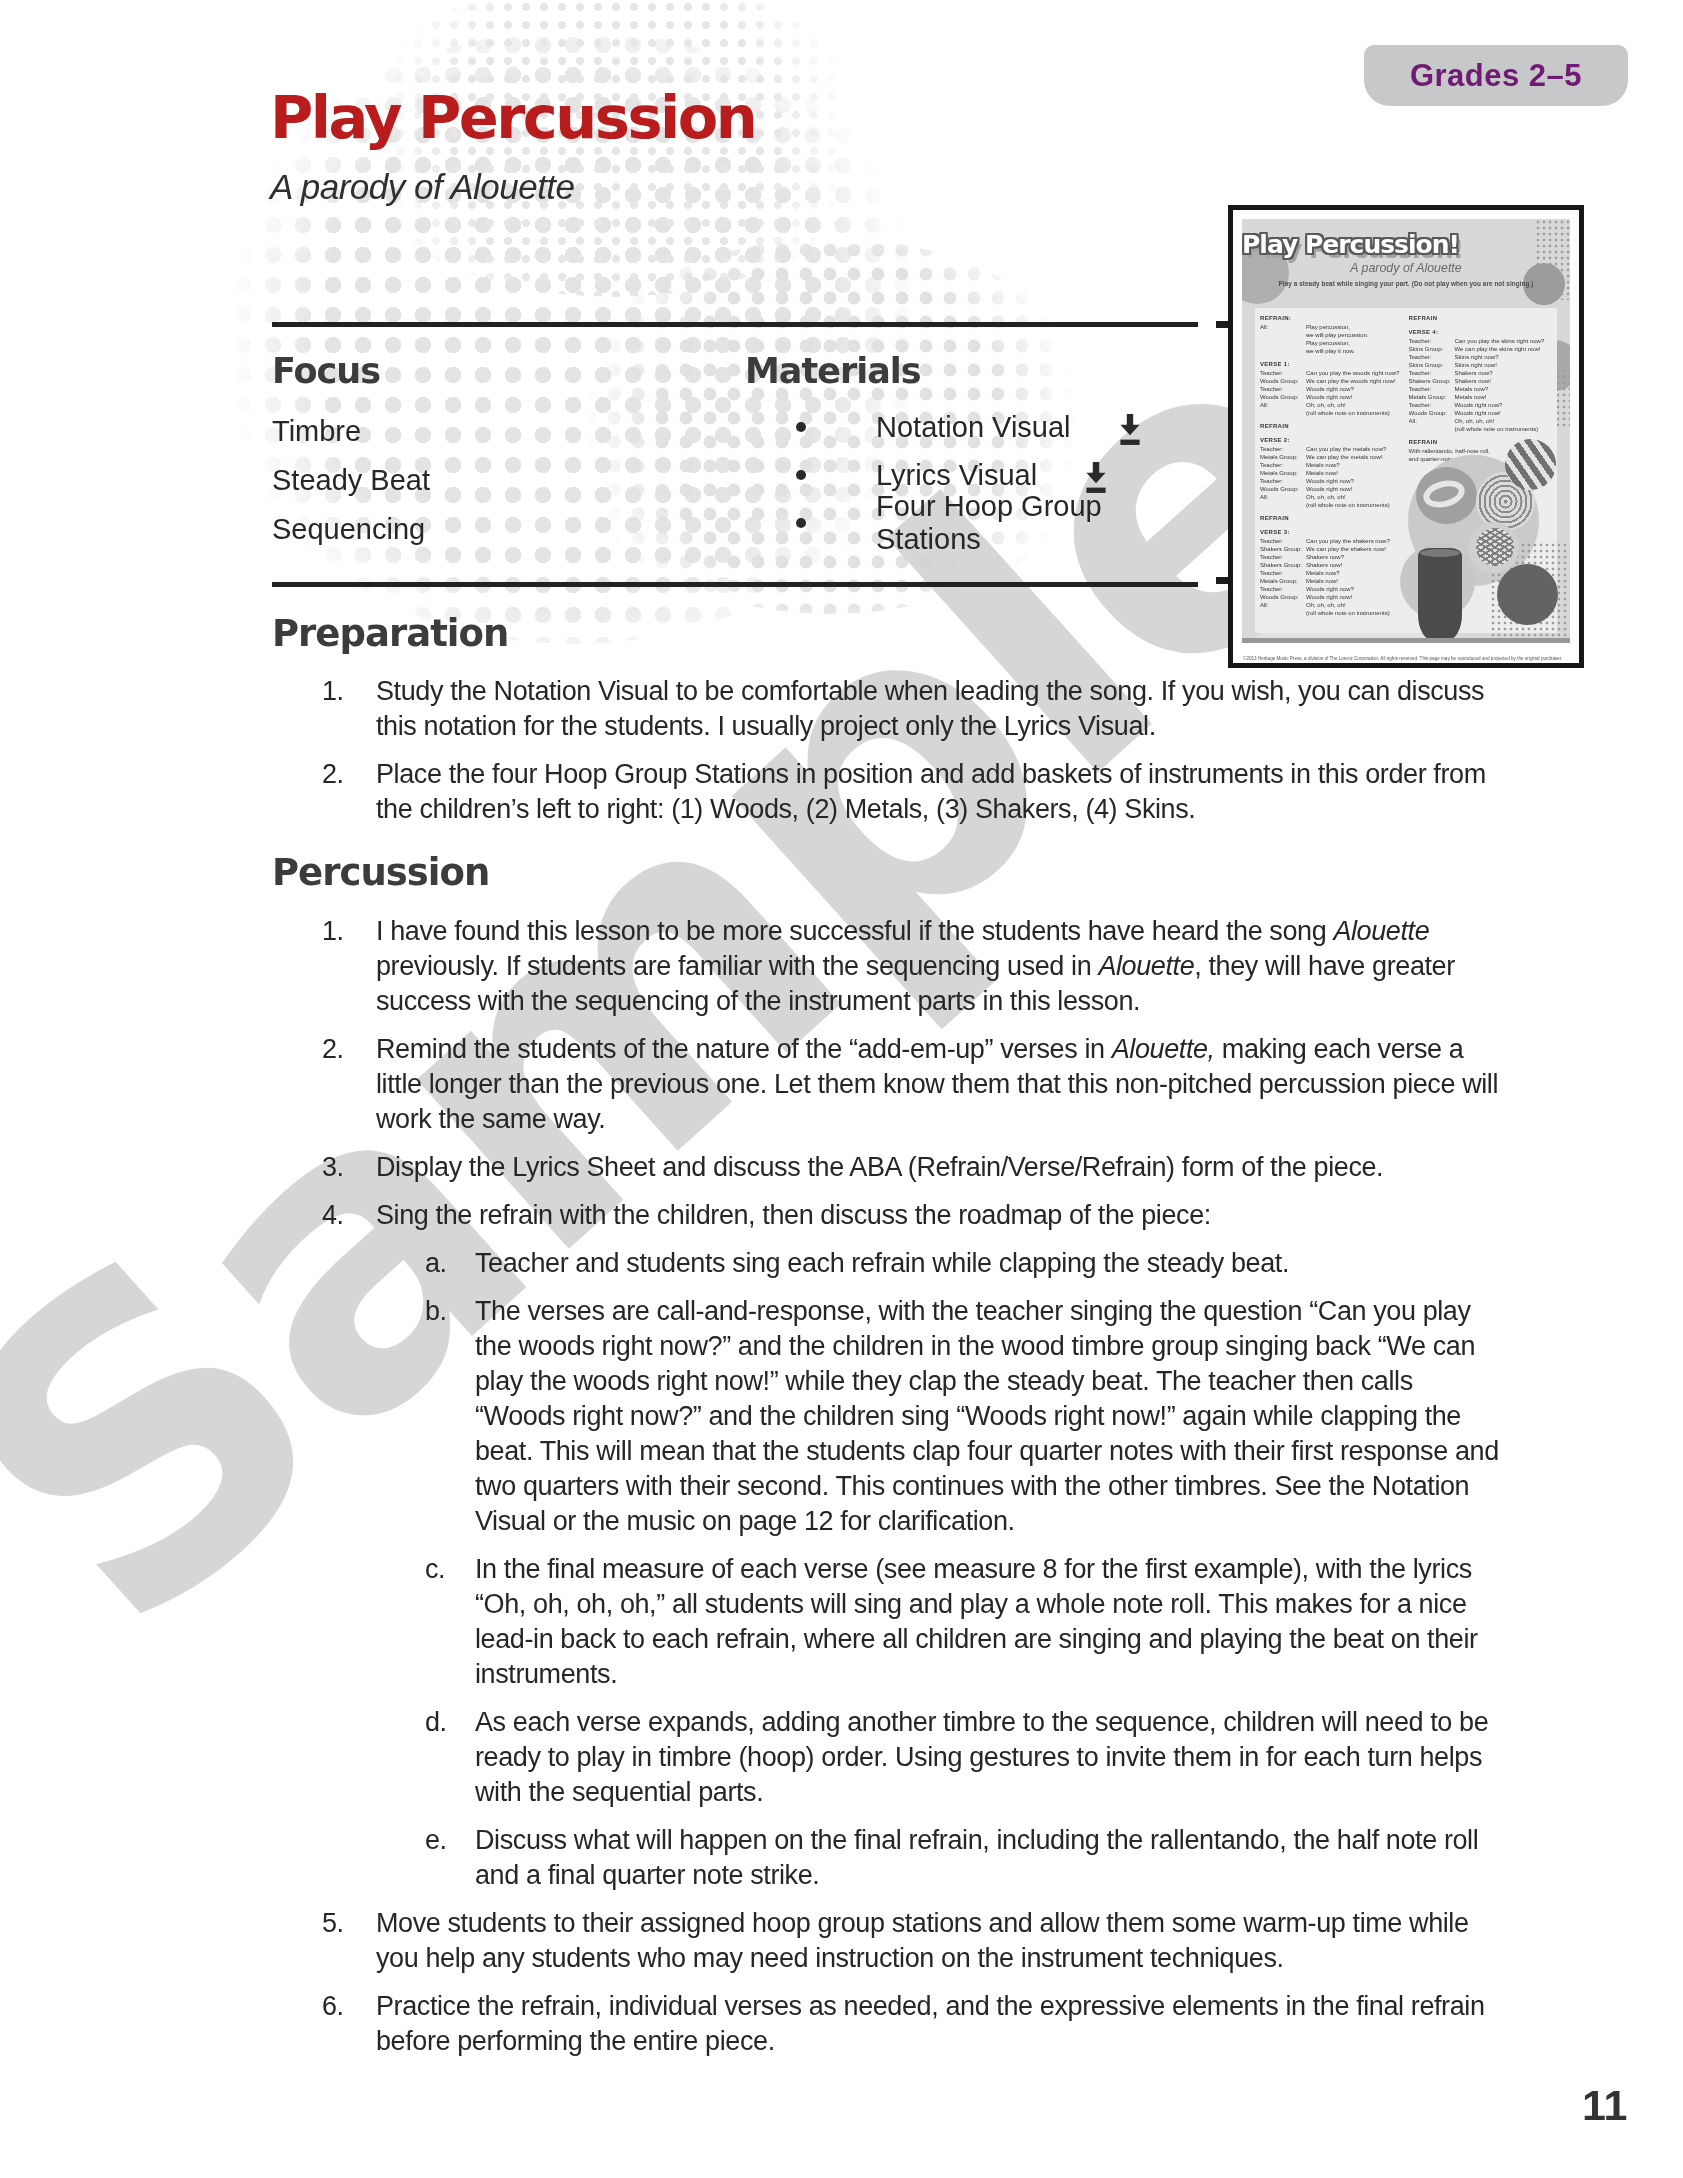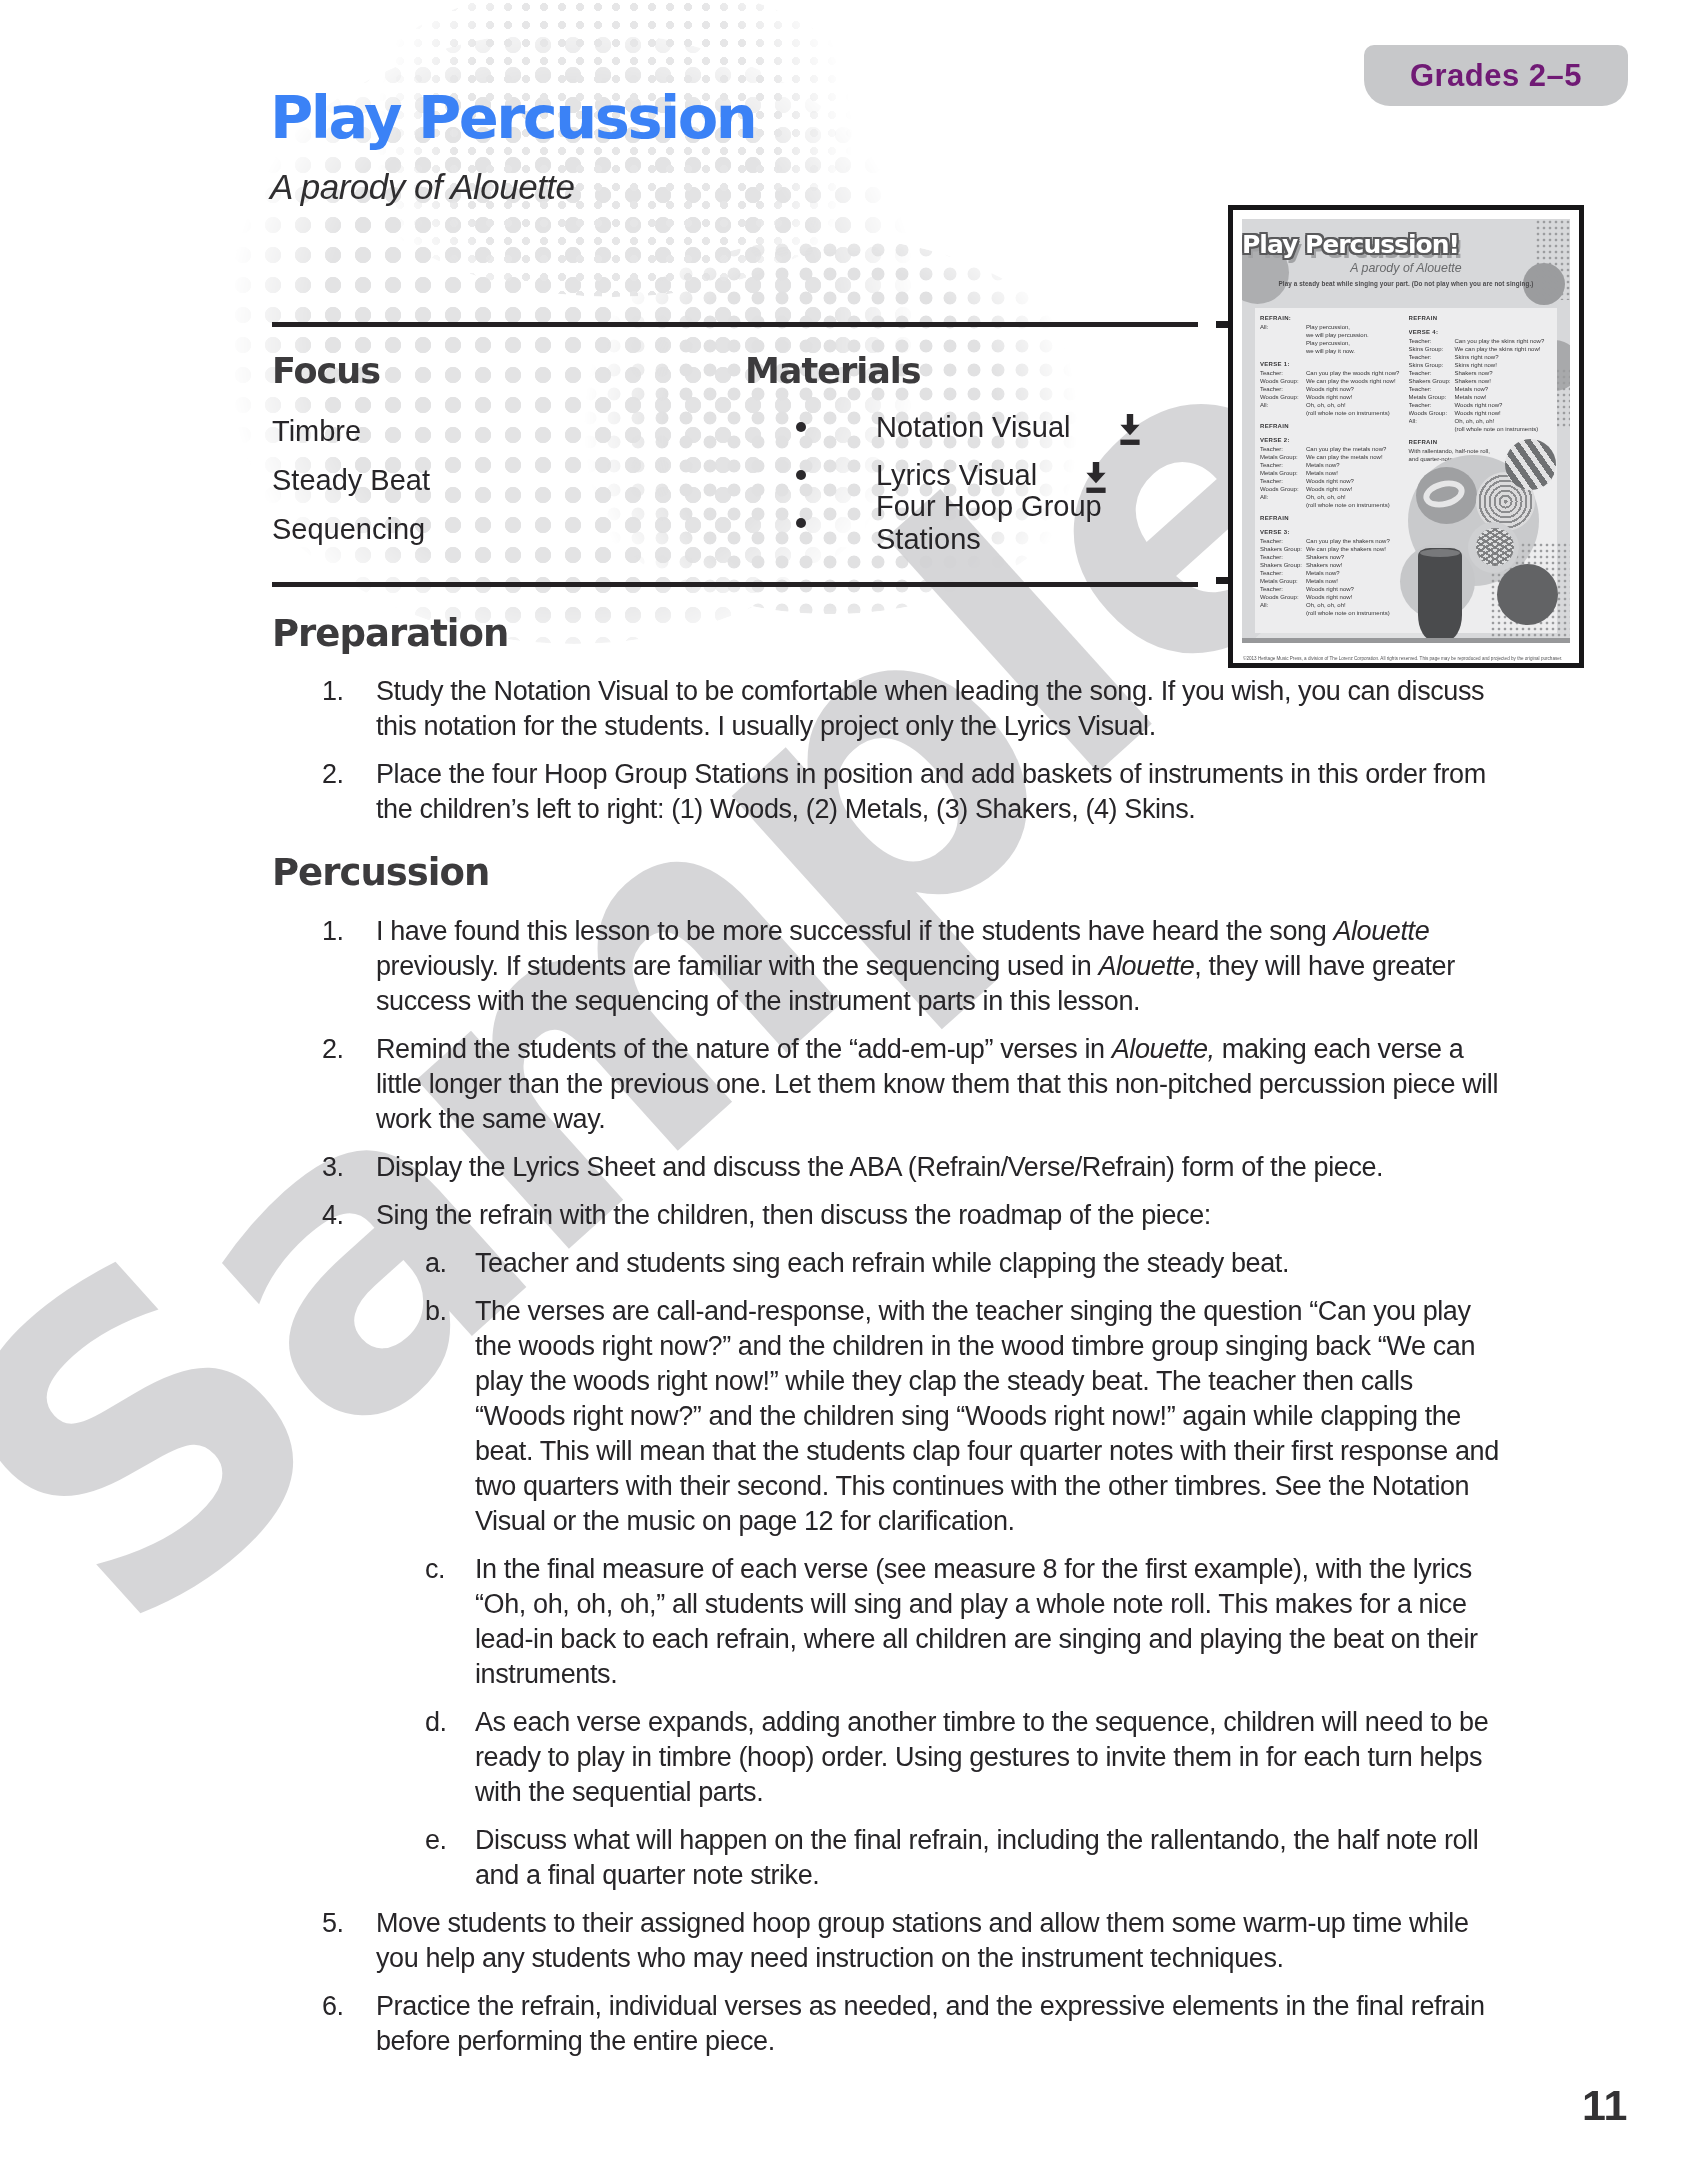--- a/index.html
+++ b/index.html
@@ -33,21 +33,21 @@
 
   
   .badge{position:absolute;left:1364px;top:45px;width:264px;height:61px;z-index:2;
          background:#c7c8ca;border-radius:10px 10px 26px 26px;
          display:flex;align-items:center;justify-content:center;}
   .badge span{font-weight:bold;font-size:31px;color:#701a75;letter-spacing:0.5px;}
 
   
   .hdr{position:absolute;left:270px;top:87px;z-index:2;}
   .hdr h1{margin:0;font-family:"DejaVu Sans",sans-serif;font-weight:bold;
-          font-size:59px;letter-spacing:-2.5px;color:#3b82f6;line-height:1.05;}
+          font-size:59px;letter-spacing:-2.5px;color:#b91c1c;line-height:1.05;}
   .hdr .sub{margin-top:18px;font-style:italic;font-size:35px;color:#2f2e30;letter-spacing:-0.5px;}
 
   
   .fm-box{position:absolute;left:272px;top:322px;width:926px;height:255px;z-index:2;
           border-top:5px solid #242123;border-bottom:5px solid #242123;}
   .fm-h{font-family:"DejaVu Sans",sans-serif;font-weight:bold;font-size:35px;
         color:#3c3b3d;letter-spacing:-1px;}
   .focus-col{position:absolute;left:0;top:24px;}
   .focus-col ul{list-style:none;margin:16px 0 0 0;padding:0;}
   .focus-col li{font-size:29px;line-height:49px;color:#272528;}

